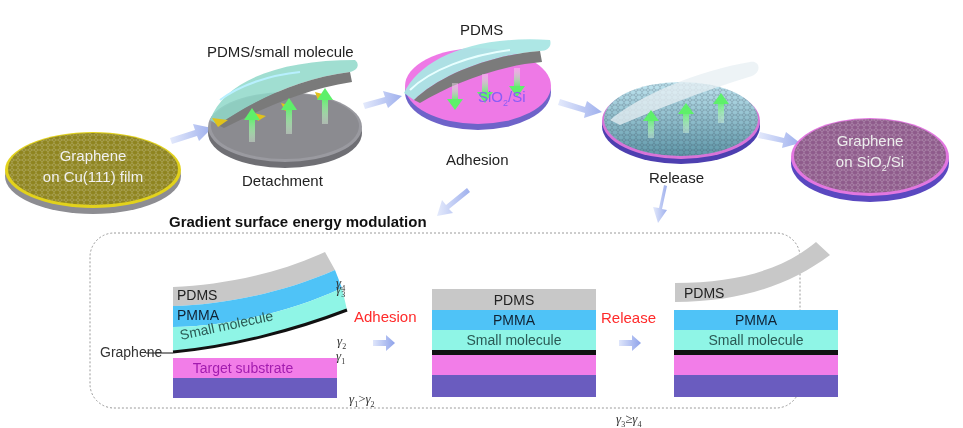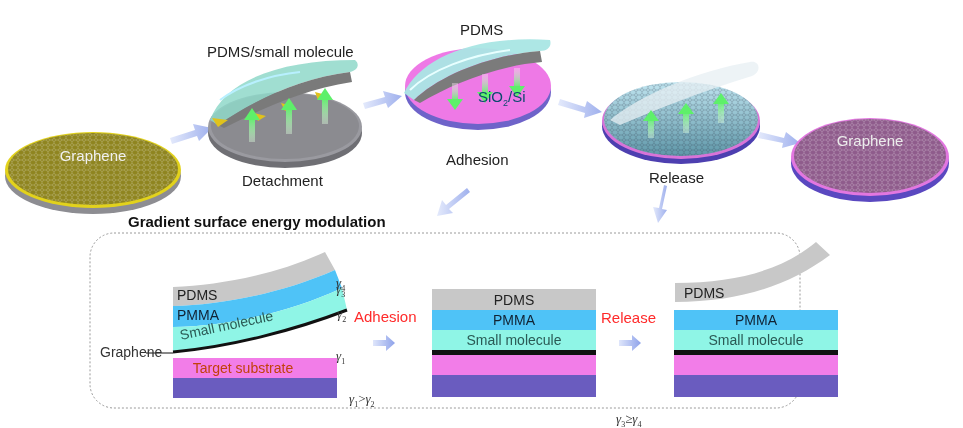--- a/index.html
+++ b/index.html
@@ -1,20 +1,20 @@
 <!DOCTYPE html>
 <html><head>
 <meta charset="utf-8">
 <style>
   html, body { margin: 0; padding: 0; background: #ffffff; }
   body { width: 963px; height: 428px; position: relative; overflow: hidden;
          font-family: "Liberation Sans", sans-serif; color: #222; }
   .lbl { position: absolute; font-size: 15px; color: #222; white-space: nowrap; }
   .wlbl { position: absolute; font-size: 15px; color: #f0f0f0; text-align: center; line-height: 21px; }
-  .title { position: absolute; font-weight: bold; font-size: 15px; color: #111; white-space: nowrap; }
+  .title { position: absolute; font-weight: bold; font-size: 15px; color: #111; white-space: nowrap; margin-left: 41px; }
   .layer { position: absolute; font-size: 14px; text-align: center; line-height: 20px; }
   .red { color: #ff2a2a; font-size: 15px; position: absolute; }
   .gamma { position: absolute; font-family: Liberation Serif, serif; font-style: italic; font-size: 13px; color: #333; margin-top: 21px; }
   .gamma sub { font-size: 8px; font-style: normal; }
   svg { position: absolute; left: 0; top: 0; }
 </style>
 </head>
 <body>
 
 <svg width="963" height="428">
@@ -144,46 +144,48 @@
     <rect x="674" y="310" width="164" height="20" fill="#4fc3f7"></rect>
     <rect x="674" y="330" width="164" height="20" fill="#8ff5e6"></rect>
     <rect x="674" y="350" width="164" height="5" fill="#111"></rect>
     <rect x="674" y="355" width="164" height="20" fill="#f27de8"></rect>
     <rect x="674" y="375" width="164" height="22" fill="#6a5cbf"></rect>
   </g>
 </svg>
 
 <div class="wlbl" style="left:33px; top:145px; width:120px;">
   <div>Graphene</div>
+  <div>on Cu(111) film</div>
 </div>
 
 <div class="lbl" style="left:207px; top:43px;">PDMS/small molecule</div>
 <div class="lbl" style="left:242px; top:172px;">Detachment</div>
 
 <div class="lbl" style="left:460px; top:21px;">PDMS</div>
-<div class="lbl" style="left:478px; top:88px; color:#0c4a6e;"><span>SiO</span><sub style="font-size:9px">2</sub><span>/Si</span></div>
+<div class="lbl" style="left:478px; top:88px; color:#8b5cf6;"><span>SiO</span><sub style="font-size:9px">2</sub><span>/Si</span></div>
 <div class="lbl" style="left:446px; top:151px;">Adhesion</div>
 
 <div class="lbl" style="left:649px; top:169px;">Release</div>
 
 <div class="wlbl" style="left:815px; top:130px; width:110px; color:#ececec;">
   <div>Graphene</div>
+  <div><span>on SiO</span><sub style="font-size:9px">2</sub><span>/Si</span></div>
 </div>
 
 <div class="title" style="left:128px; top:213px;">Gradient surface energy modulation</div>
 
 <div class="layer" style="left:177px; top:285px; text-align:left; color:#222;">PDMS</div>
 <div class="layer" style="left:177px; top:305px; text-align:left; color:#123;">PMMA</div>
 <div class="layer" style="left:180px; top:325px; text-align:left; color:#2a5a55; transform:rotate(-12deg); transform-origin:left center;">Small molecule</div>
 <div class="lbl" style="left:100px; top:344px; font-size:14px; color:#333;">Graphene</div>
-<div class="layer" style="left:173px; top:358px; width:140px; color:#c2410c;">Target substrate</div>
+<div class="layer" style="left:173px; top:358px; width:140px; color:#a21caf;">Target substrate</div>
 
 <div class="gamma" style="left:336px; top:254px;"><span>γ</span><sub>4</sub></div>
 <div class="gamma" style="left:336px; top:260px;"><span>γ</span><sub>3</sub></div>
-<div class="gamma" style="left:337px; top:285px;"><span>γ</span><sub>2</sub></div>
+<div class="gamma" style="left:337px; top:312px;"><span>γ</span><sub>2</sub></div>
 <div class="gamma" style="left:336px; top:327px;"><span>γ</span><sub>1</sub></div>
 
 <div class="red" style="left:354px; top:308px;">Adhesion</div>
 <div class="gamma" style="left:349px; top:370px;">γ<sub>1</sub><span style="font-style:normal">&gt;</span>γ<sub>2</sub></div>
 
 <div class="layer" style="left:432px; top:290px; width:164px; color:#222;">PDMS</div>
 <div class="layer" style="left:432px; top:310px; width:164px; color:#123;">PMMA</div>
 <div class="layer" style="left:432px; top:330px; width:164px; color:#2a5a55;">Small molecule</div>
 
 <div class="red" style="left:601px; top:309px;">Release</div>

